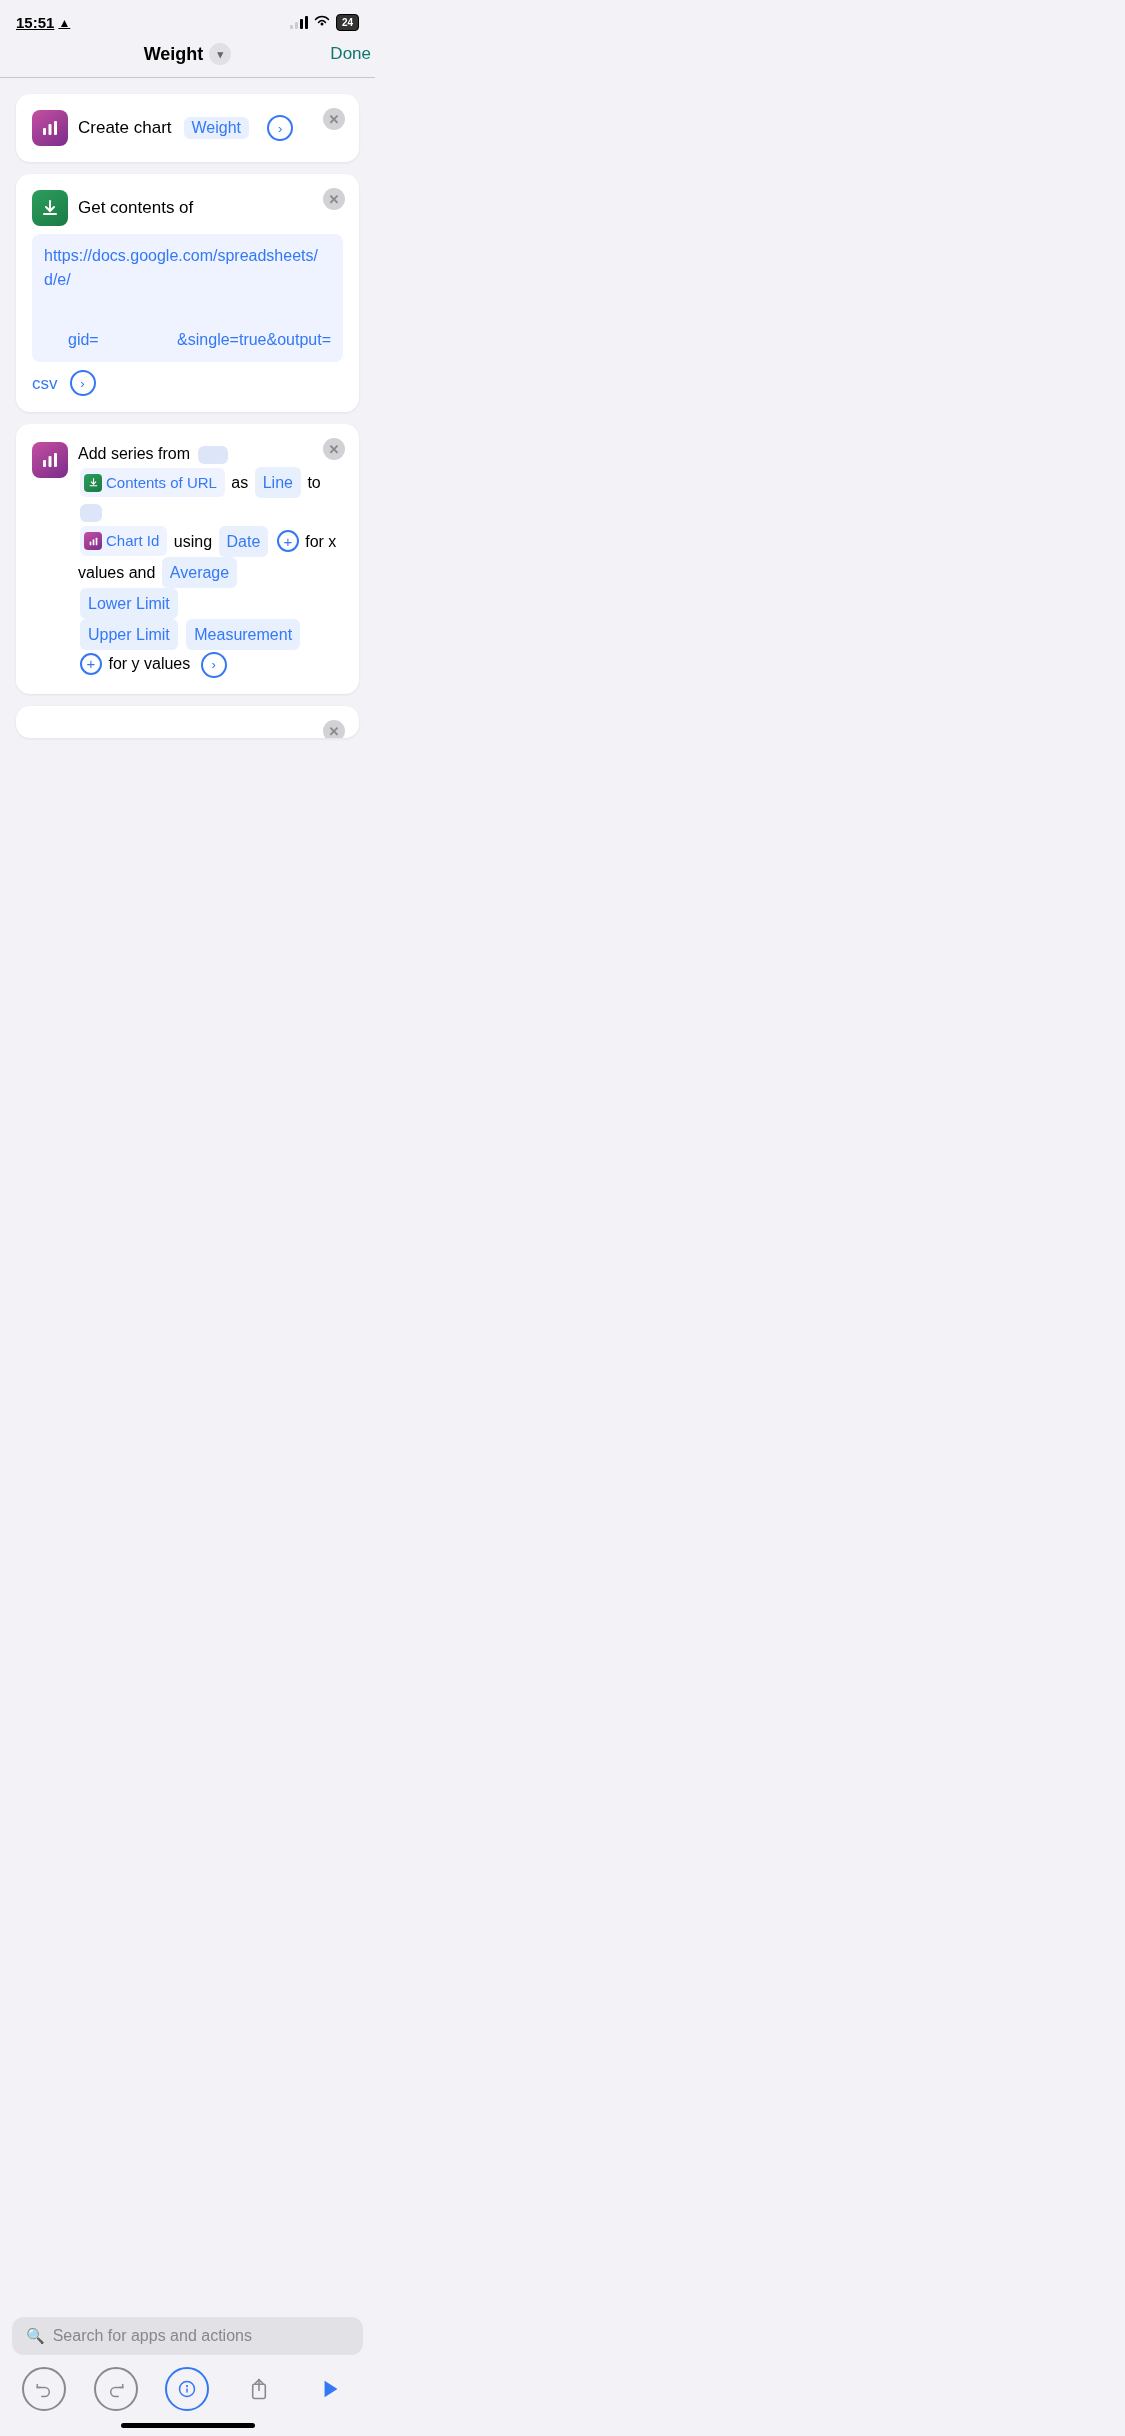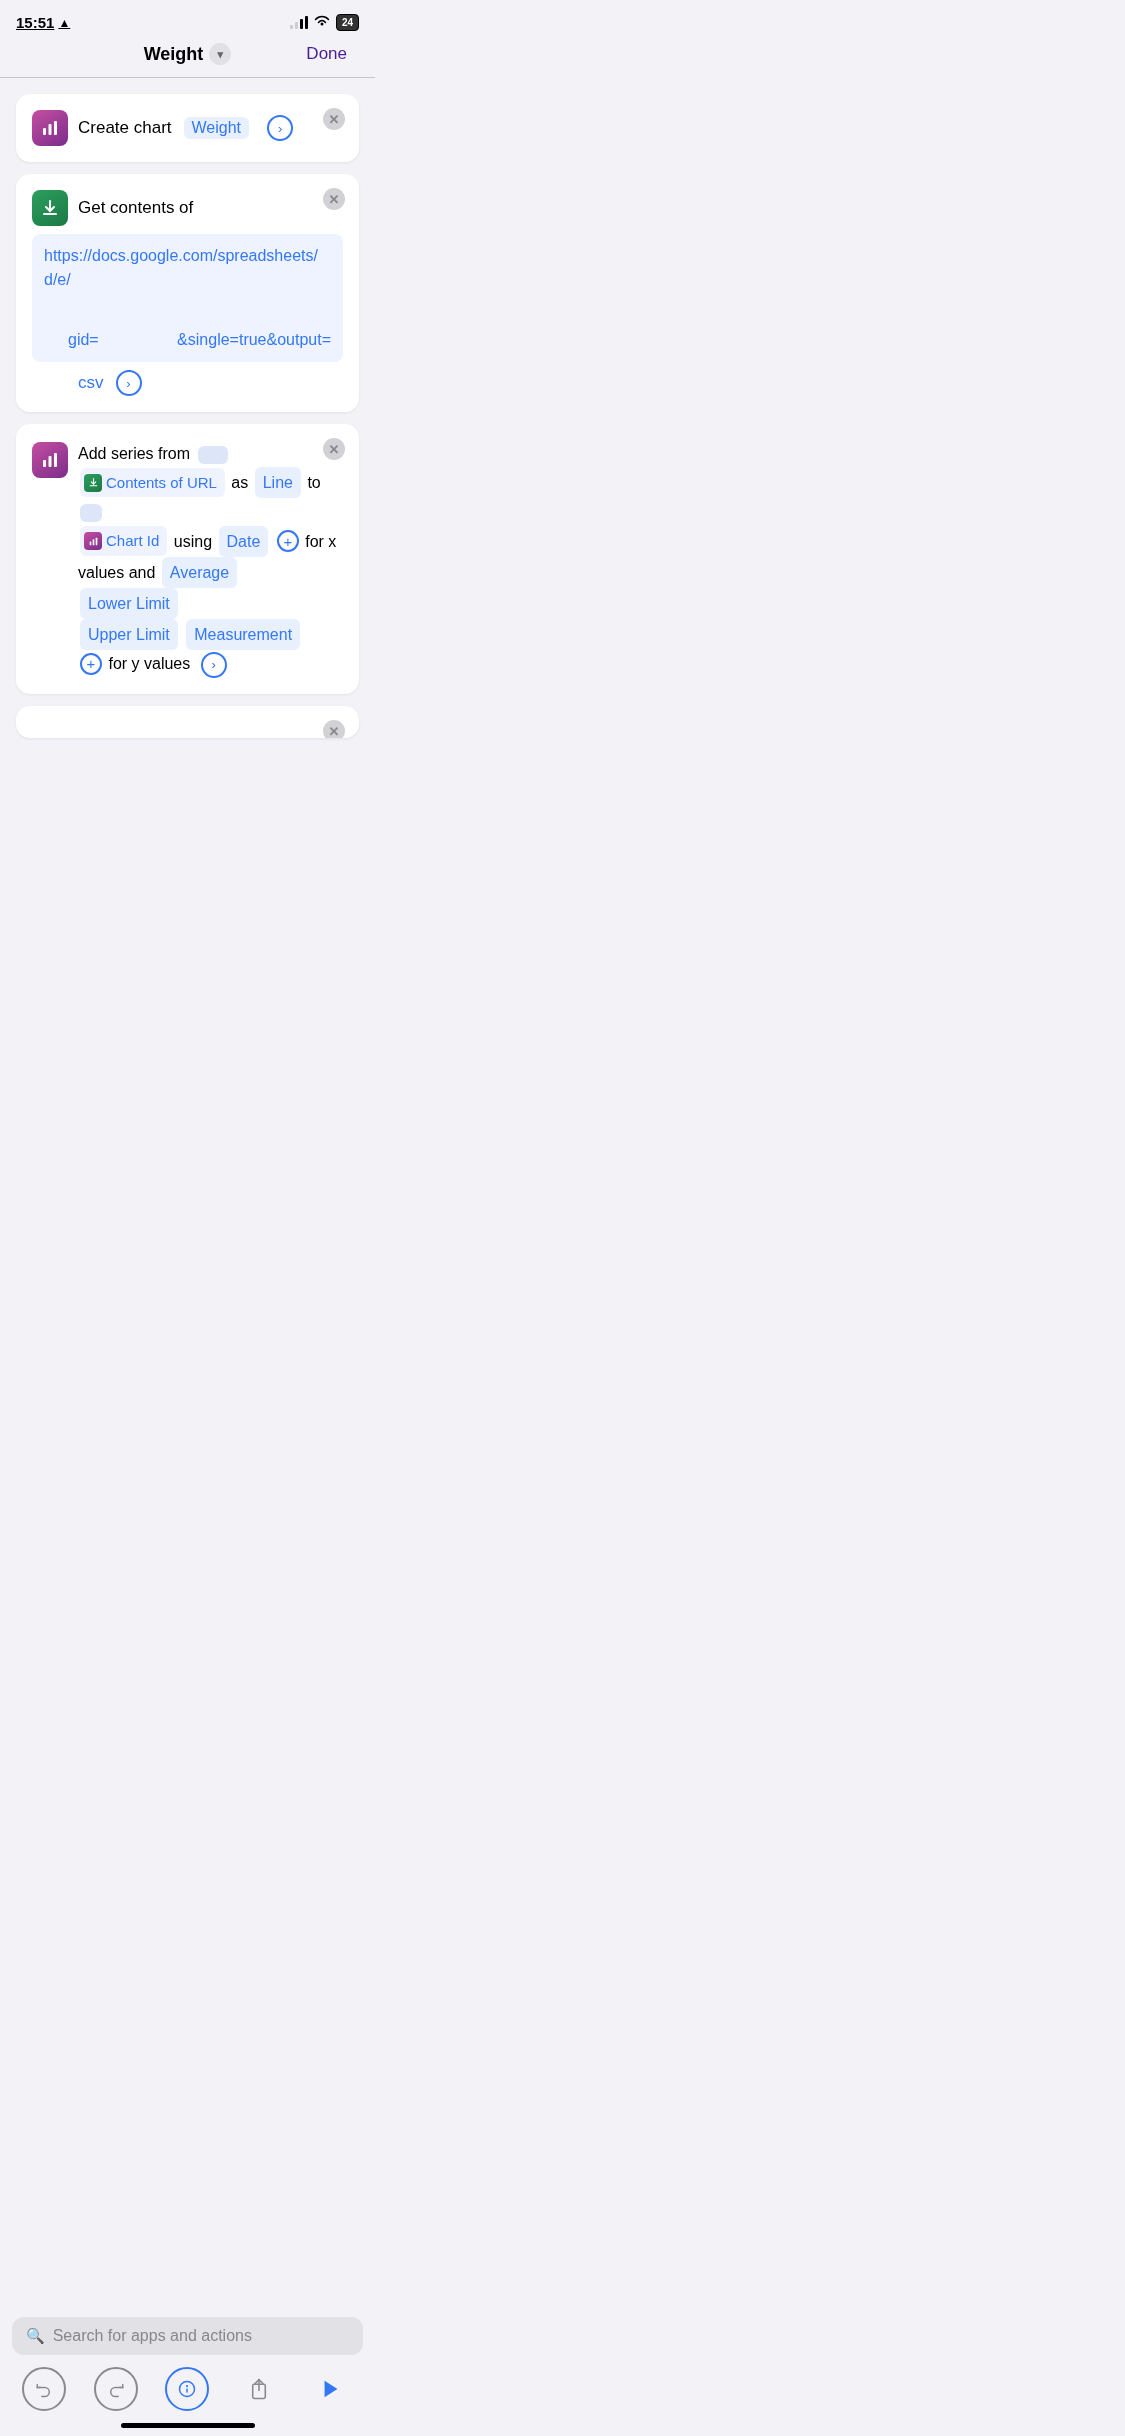--- a/index.html
+++ b/index.html
@@ -85,24 +85,24 @@
       border-radius: 50%;
       background: #e0e0e5;
       display: flex;
       align-items: center;
       justify-content: center;
       font-size: 11px;
       color: #666;
     }
     .nav-done {
       position: absolute;
-      right: 28px;
+      right: 4px;
       font-size: 17px;
       font-weight: 400;
-      color: #4c1d95;
+      color: #0f766e;
     }
 
     
     .nav-divider {
       height: 1px;
       background: #c8c8cc;
       margin: 0;
     }
 
     
@@ -207,24 +207,23 @@
       margin-bottom: 8px;
     }
     .card2-body {
       background: #eef3ff;
       border-radius: 8px;
       padding: 10px 12px;
       margin-bottom: 8px;
     }
     .card2-footer {
       display: flex;
-      align-items: flex-start;
+      align-items: flex-end;
       gap: 6px;
       flex-wrap: wrap;
-      margin-left: 46px;
     }
 
     
     .card3-content {
       font-size: 16px;
       color: #000;
       line-height: 1.7;
     }
     .card3-content .token {
       font-size: 16px;

